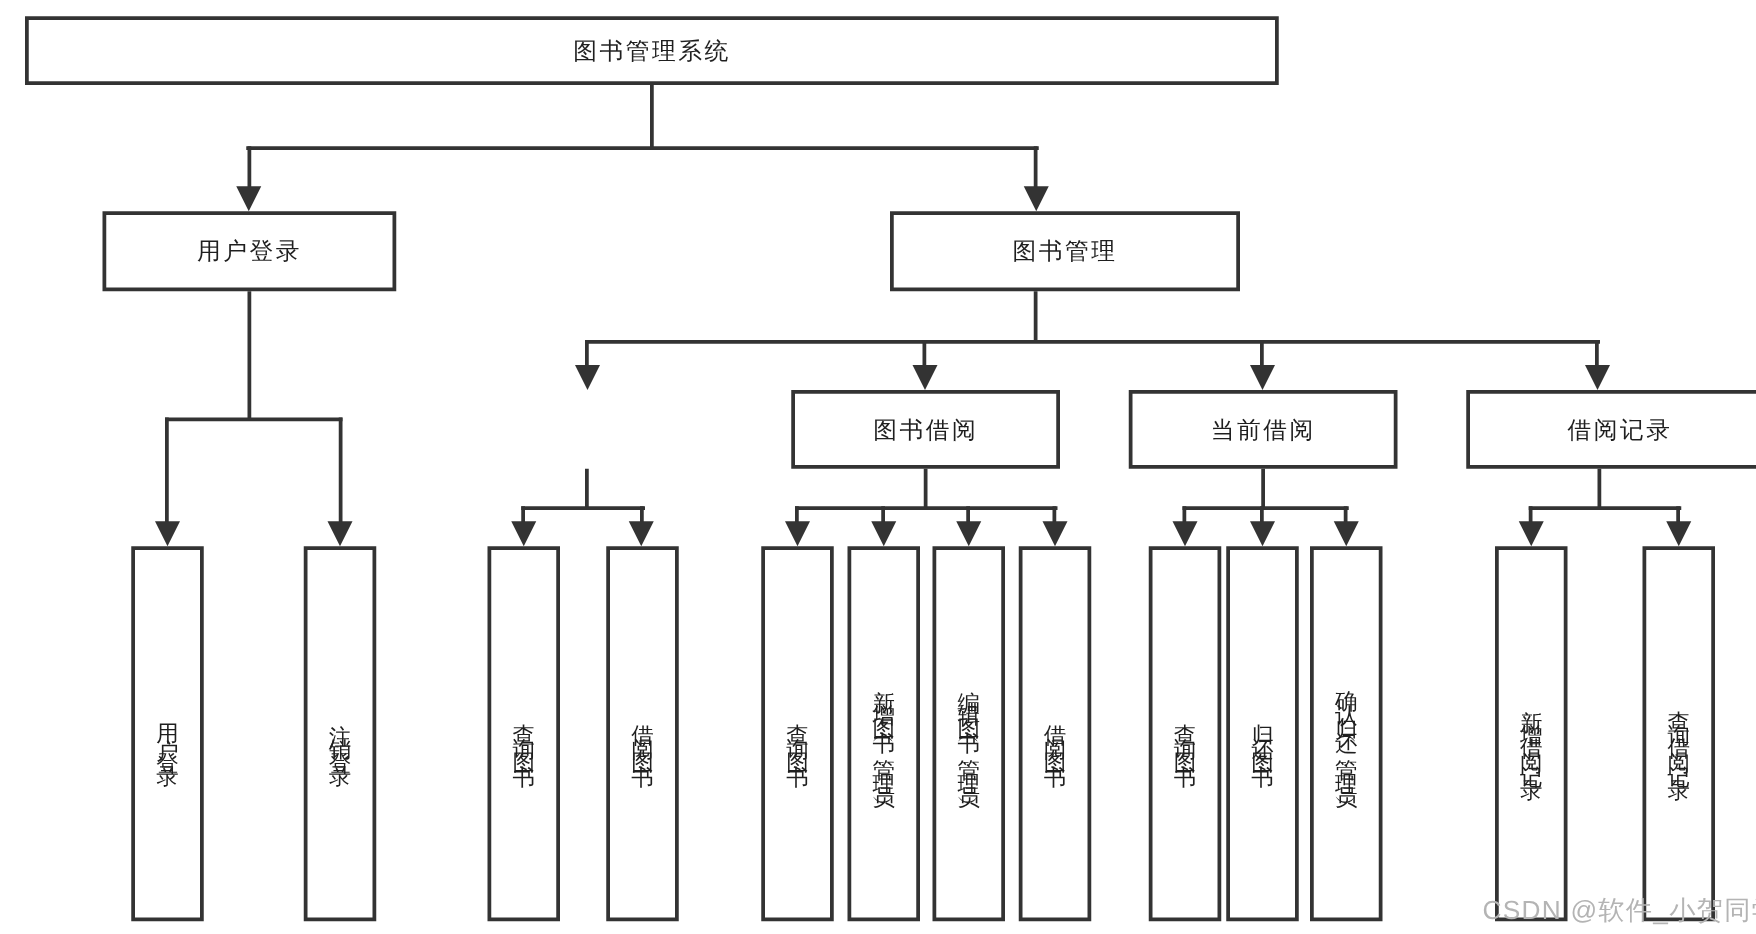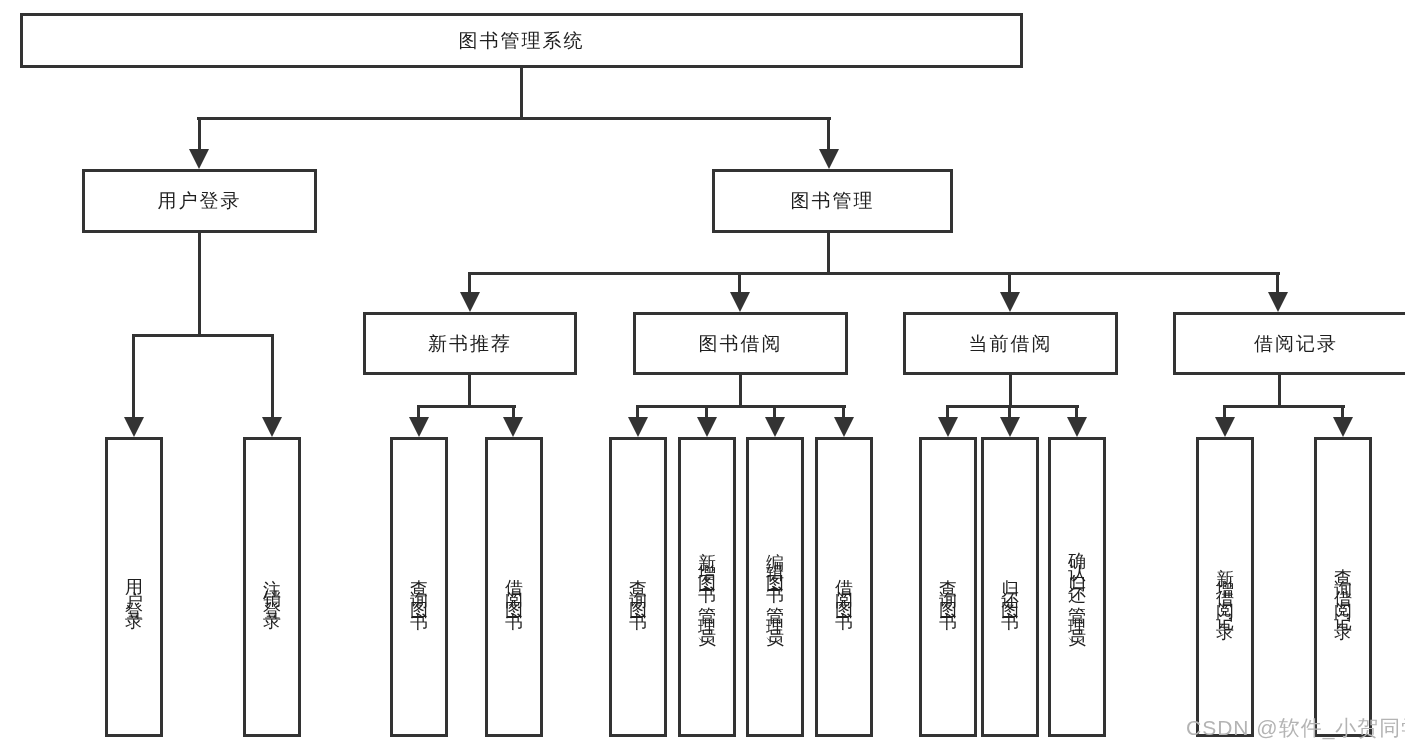--- a/index.html
+++ b/index.html
@@ -81,21 +81,21 @@
   <div class="vl" style="left:520px;top:68px;height:51px"></div>
   <div class="hl" style="left:197px;top:117px;width:634px"></div>
   <div class="vl" style="left:198px;top:117px;height:36px"></div>
   <div class="vl" style="left:827px;top:117px;height:36px"></div>
   <div class="arrow" style="left:189px;top:149px"></div>
   <div class="arrow" style="left:819px;top:149px"></div>
 
   <div class="box" style="left:82px;top:169px;width:235px;height:64px">
     <span class="lbl">用户登录</span>
   </div>
-  <div class="box" style="left:712px;top:169px;width:241px;height:64px">
+  <div class="box" style="left:712px;top:169px;width:280px;height:64px">
     <span class="lbl">图书管理</span>
   </div>
 
   <div class="vl" style="left:198px;top:233px;height:103px"></div>
   <div class="hl" style="left:132px;top:334px;width:142px"></div>
   <div class="vl" style="left:132px;top:334px;height:86px"></div>
   <div class="vl" style="left:271px;top:334px;height:86px"></div>
   <div class="arrow" style="left:124px;top:417px"></div>
   <div class="arrow" style="left:262px;top:417px"></div>
 
@@ -103,23 +103,20 @@
   <div class="hl" style="left:468px;top:272px;width:812px"></div>
   <div class="vl" style="left:468px;top:272px;height:22px"></div>
   <div class="vl" style="left:738px;top:272px;height:22px"></div>
   <div class="vl" style="left:1008px;top:272px;height:22px"></div>
   <div class="vl" style="left:1276px;top:272px;height:22px"></div>
   <div class="arrow" style="left:460px;top:292px"></div>
   <div class="arrow" style="left:730px;top:292px"></div>
   <div class="arrow" style="left:1000px;top:292px"></div>
   <div class="arrow" style="left:1268px;top:292px"></div>
 
-  <div class="box" style="left:363px;top:312px;width:214px;height:63px">
-    <span class="lbl">新书推荐</span>
-  </div>
   <div class="box" style="left:633px;top:312px;width:215px;height:63px">
     <span class="lbl">图书借阅</span>
   </div>
   <div class="box" style="left:903px;top:312px;width:215px;height:63px">
     <span class="lbl">当前借阅</span>
   </div>
   <div class="box" style="left:1173px;top:312px;width:246px;height:63px">
     <span class="lbl">借阅记录</span>
   </div>
 

